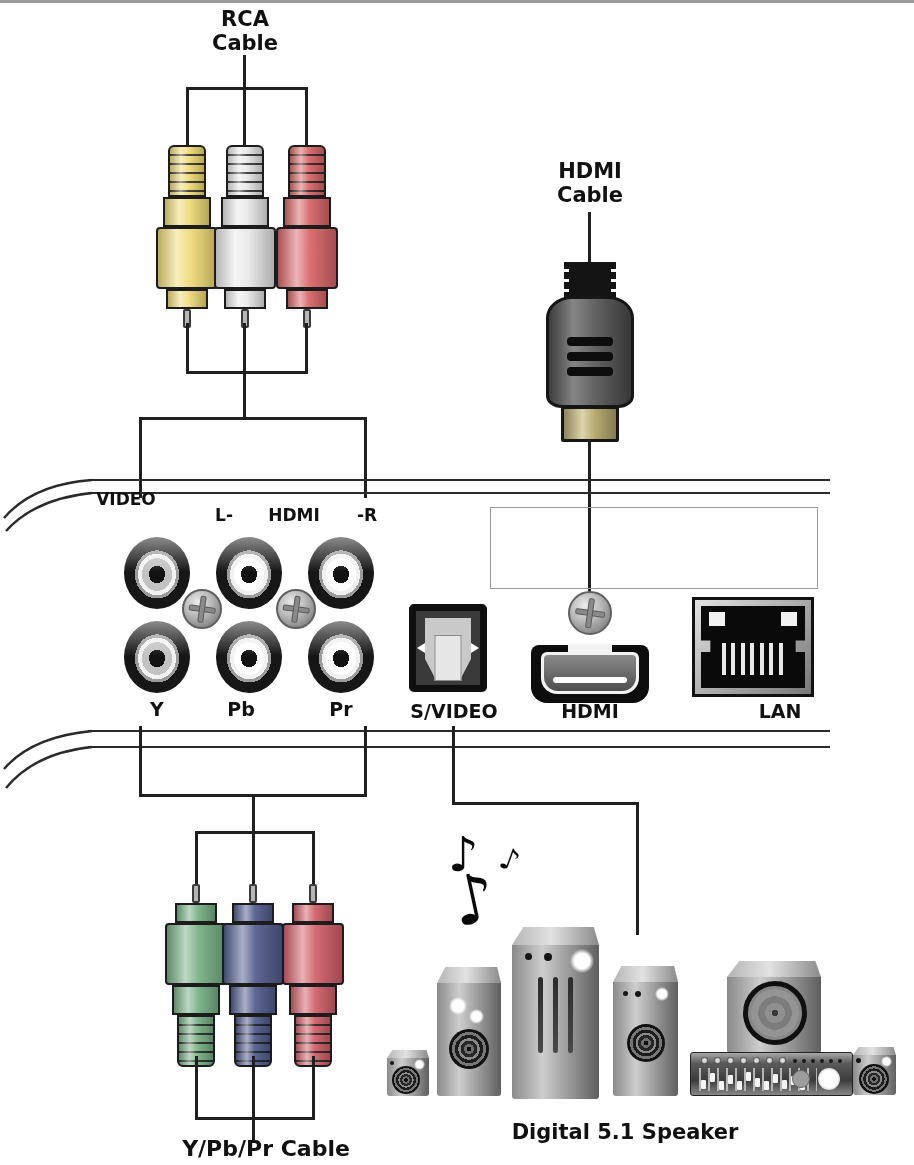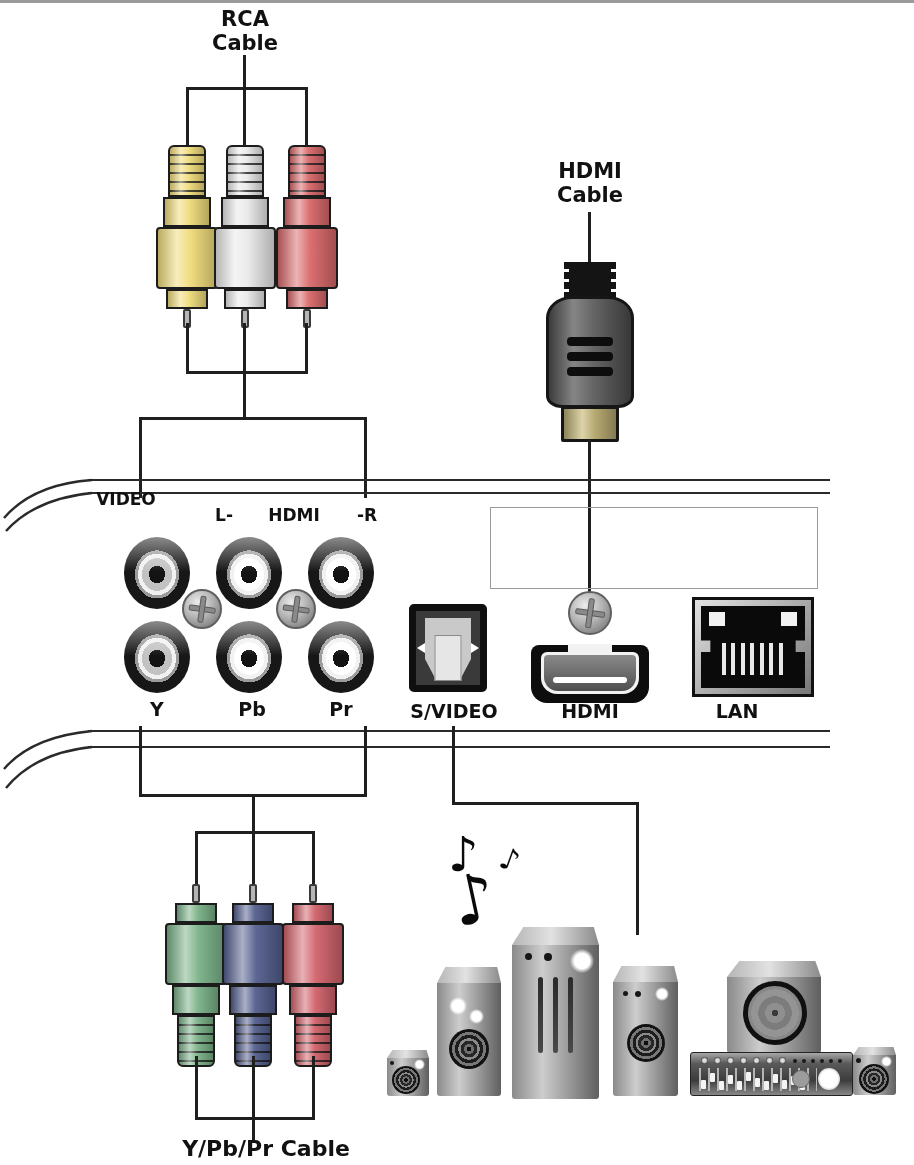--- a/index.html
+++ b/index.html
@@ -217,25 +217,25 @@
   </div>
   <div class="lan" style="left:692px;top:597px;">
     <div class="lan-inner">
       <div class="lan-sq" style="left:8px;"></div>
       <div class="lan-sq" style="right:8px;"></div>
       <div class="lan-pins"></div>
     </div>
   </div>
 
   <div class="plabel big" style="left:157px;top:698px;">Y</div>
-  <div class="plabel big" style="left:252px;top:698px;">Pb</div>
+  <div class="plabel big" style="left:241px;top:698px;">Pb</div>
   <div class="plabel big" style="left:341px;top:698px;">Pr</div>
   <div class="plabel big" style="left:454px;top:700px;">S/VIDEO</div>
   <div class="plabel big" style="left:590px;top:700px;">HDMI</div>
-  <div class="plabel big" style="left:737px;top:700px;">LAN</div>
+  <div class="plabel big" style="left:780px;top:700px;">LAN</div>
 
   <div class="vl" style="left:139px;top:726px;height:71px;"></div>
   <div class="vl" style="left:364px;top:726px;height:71px;"></div>
   <div class="hl" style="left:139px;top:794px;width:228px;"></div>
   <div class="vl" style="left:252px;top:794px;height:40px;"></div>
   <div class="hl" style="left:195px;top:831px;width:120px;"></div>
   <div class="vl" style="left:195px;top:831px;height:54px;"></div>
   <div class="vl" style="left:252px;top:831px;height:54px;"></div>
   <div class="vl" style="left:312px;top:831px;height:54px;"></div>
 
@@ -354,13 +354,14 @@
     <div class="rcv-c2"></div>
   </div>
   <div class="spk" style="left:853px;top:1047px;width:43px;">
     <div class="spk-top" style="height:8px;"></div>
     <div class="spk-front" style="height:40px;">
       <div class="dot-b" style="left:3px;top:3px;width:5px;height:5px;"></div>
       <div class="dot-w" style="left:28px;top:1px;width:11px;height:11px;"></div>
       <div class="woofer" style="left:6px;top:9px;width:30px;height:30px;"></div>
     </div>
   </div>
+  <div class="blabel" style="left:625px;top:1120px;font-size:21px;">Digital 5.1 Speaker</div>
 </div>
 
 </body></html>

